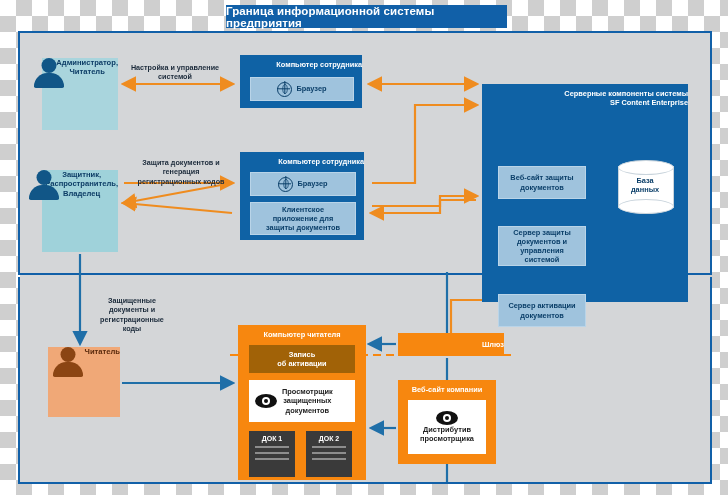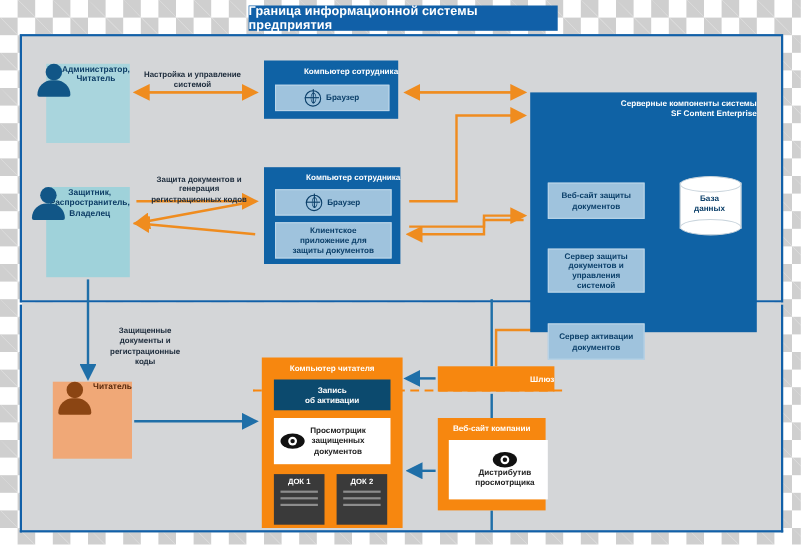--- a/index.html
+++ b/index.html
@@ -97,39 +97,39 @@
     background:#ffffff;border:1px solid #c9d4dc;border-radius:50%/50%;}
   .db .txt{position:absolute;left:0;top:16px;width:54px;
     text-align:center;font-size:7.4px;font-weight:bold;color:#0b3f69;line-height:1.25;}
 
   
   .node-orange{background:#f7870f;}
   .orange-title{color:#ffffff;font-size:7.4px;font-weight:bold;text-align:center;
     line-height:1.25;padding-top:5px;}
   .reader-pc{left:238px;top:325px;width:128px;height:155px;}
   .rec-act{position:absolute;left:11px;top:20px;width:106px;height:28px;
-    background:#0c4a6e;color:#fff;font-size:7.4px;font-weight:bold;
+    background:#a16207;color:#fff;font-size:7.4px;font-weight:bold;
     display:flex;align-items:center;justify-content:center;text-align:center;line-height:1.25;}
   .viewer{position:absolute;left:11px;top:55px;width:106px;height:42px;
     background:#ffffff;display:flex;align-items:center;gap:5px;padding-left:6px;
     box-sizing:border-box;}
   .viewer .t{font-size:7.4px;font-weight:bold;color:#222;line-height:1.25;text-align:center;}
   .doc{position:absolute;top:106px;width:46px;height:46px;background:#3a3a3a;}
   .doc .dt{color:#fff;font-size:7px;font-weight:bold;text-align:center;padding-top:4px;}
   .doc .ln{height:2px;background:#8d8d8d;margin:4px 6px 0 6px;}
   .doc-1{left:11px;}
   .doc-2{left:68px;}
 
   .gateway{left:398px;top:333px;width:106px;height:23px;
     display:flex;align-items:center;justify-content:flex-end;}
   .gateway span{color:#fff;font-size:7.4px;font-weight:bold;}
 
   .company-site{left:398px;top:380px;width:98px;height:84px;}
   .distrib{position:absolute;left:10px;top:20px;width:78px;height:54px;background:#fff;
-    display:flex;flex-direction:column;align-items:center;justify-content:center;gap:0;padding-left:12px;}
+    display:flex;flex-direction:column;align-items:center;justify-content:center;gap:0;}
   .distrib .t{font-size:7.4px;font-weight:bold;color:#222;text-align:center;line-height:1.25;}
 
   
   .globe{width:13px;height:13px;border-radius:50%;border:1.4px solid #0b3f69;position:relative;flex:0 0 auto;}
   .globe:before{content:"";position:absolute;left:50%;top:-1.4px;width:1.4px;height:13px;background:#0b3f69;transform:translateX(-50%);}
   .globe:after{content:"";position:absolute;top:50%;left:-1.4px;width:13px;height:1.4px;background:#0b3f69;transform:translateY(-50%);}
   .globe i{position:absolute;left:1.5px;top:1.5px;width:8px;height:8px;border-radius:50%;border:1.2px solid #0b3f69;transform:scaleX(.5);}
   .eye{width:22px;height:14px;flex:0 0 auto;position:relative;}
   .eye .o{position:absolute;left:0;top:0;width:22px;height:14px;background:#111;border-radius:50%;}
   .eye .i{position:absolute;left:7px;top:3px;width:8px;height:8px;background:#fff;border-radius:50%;}

